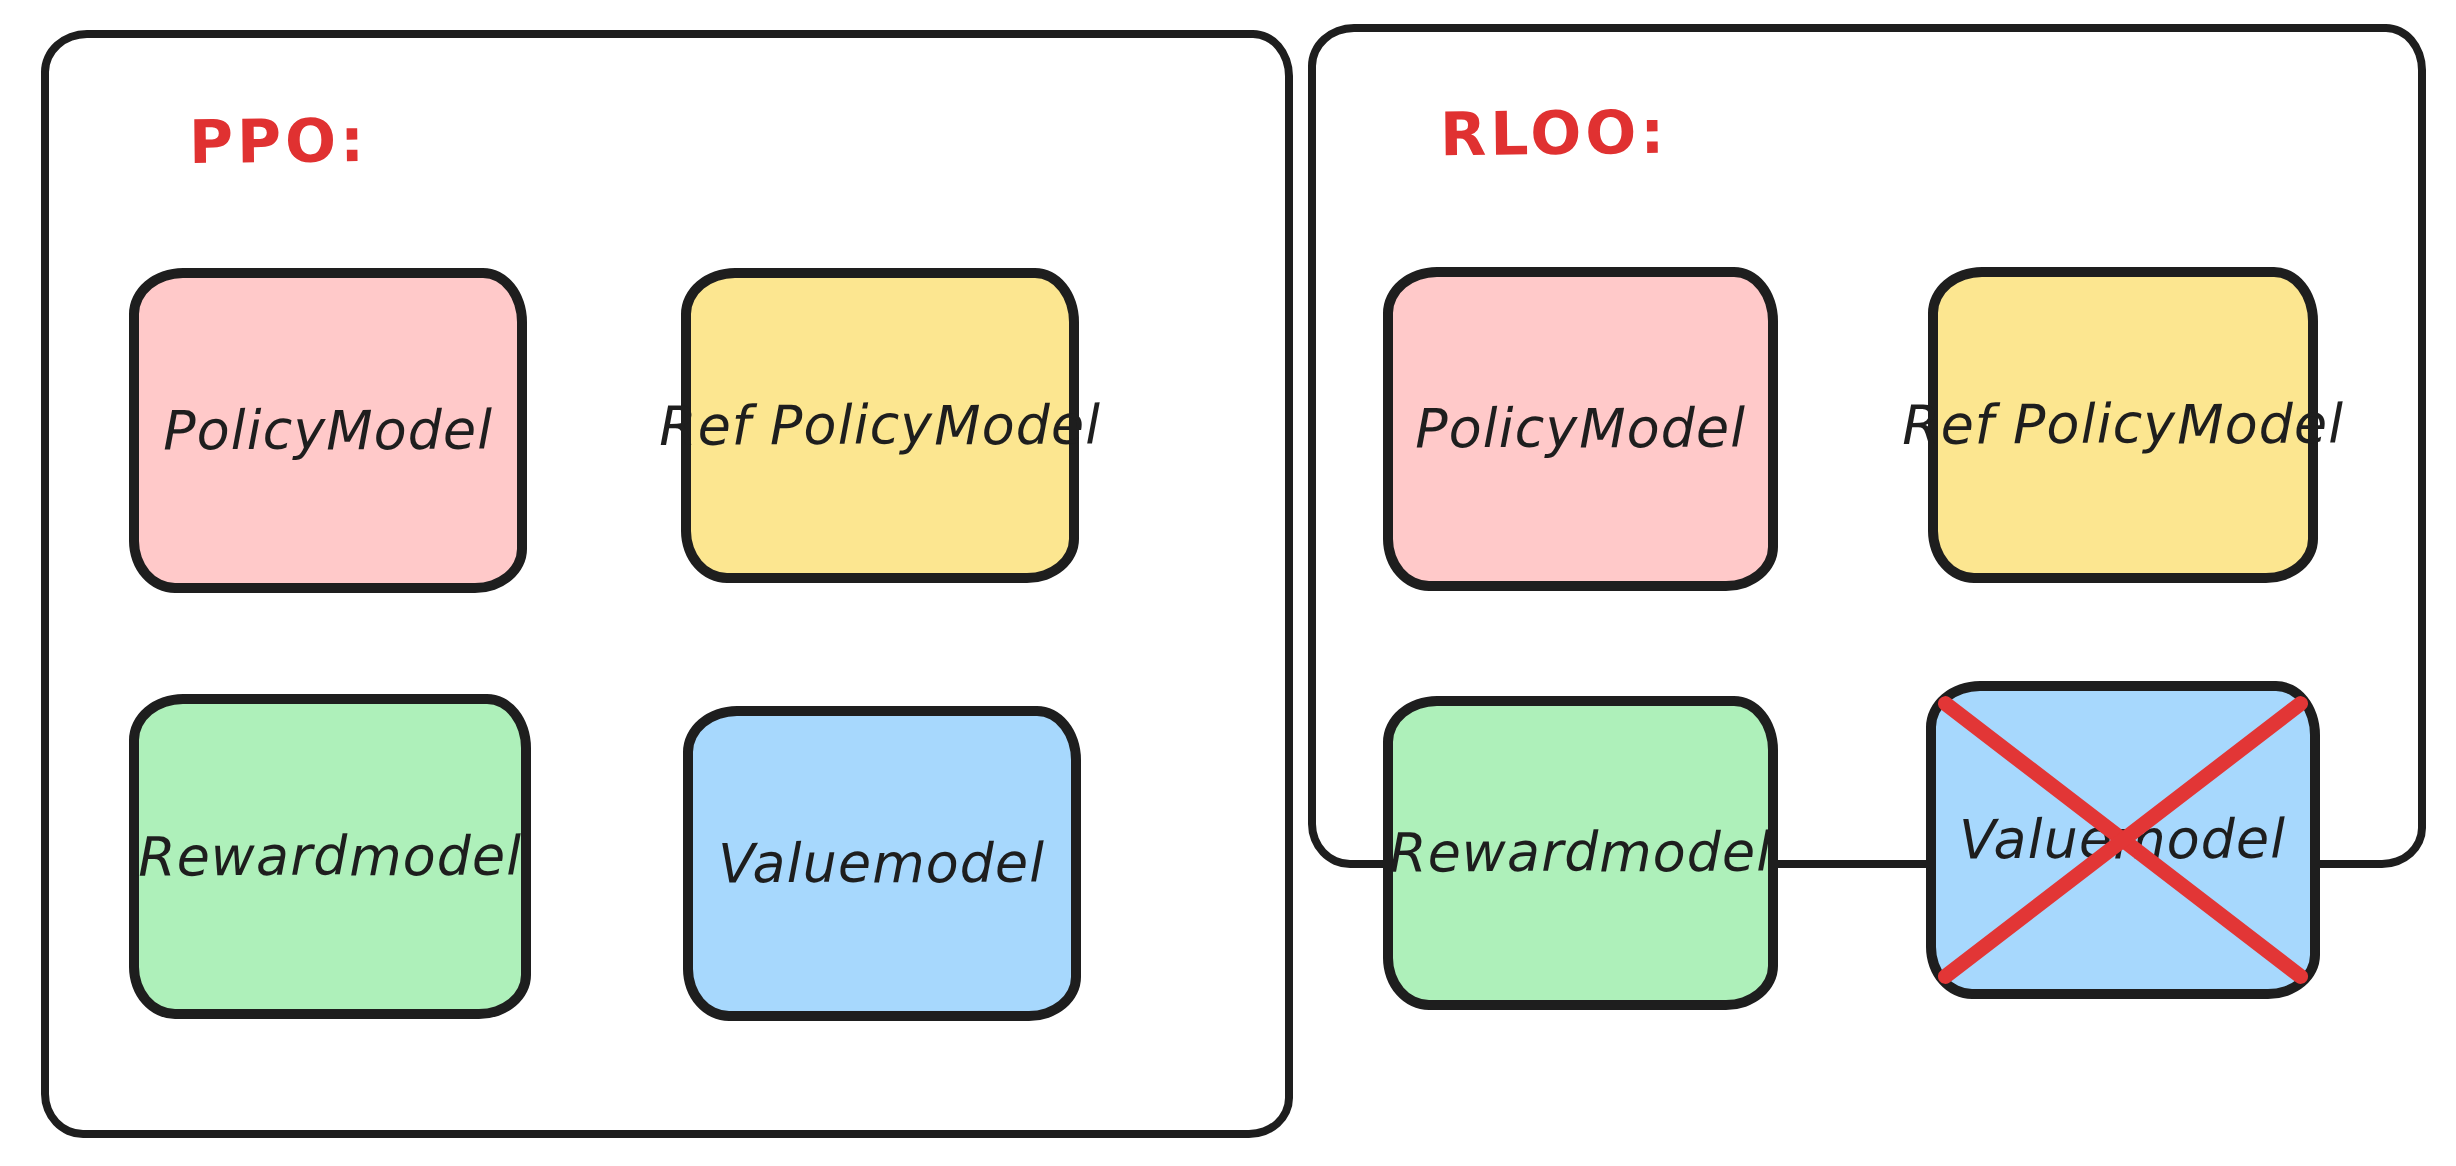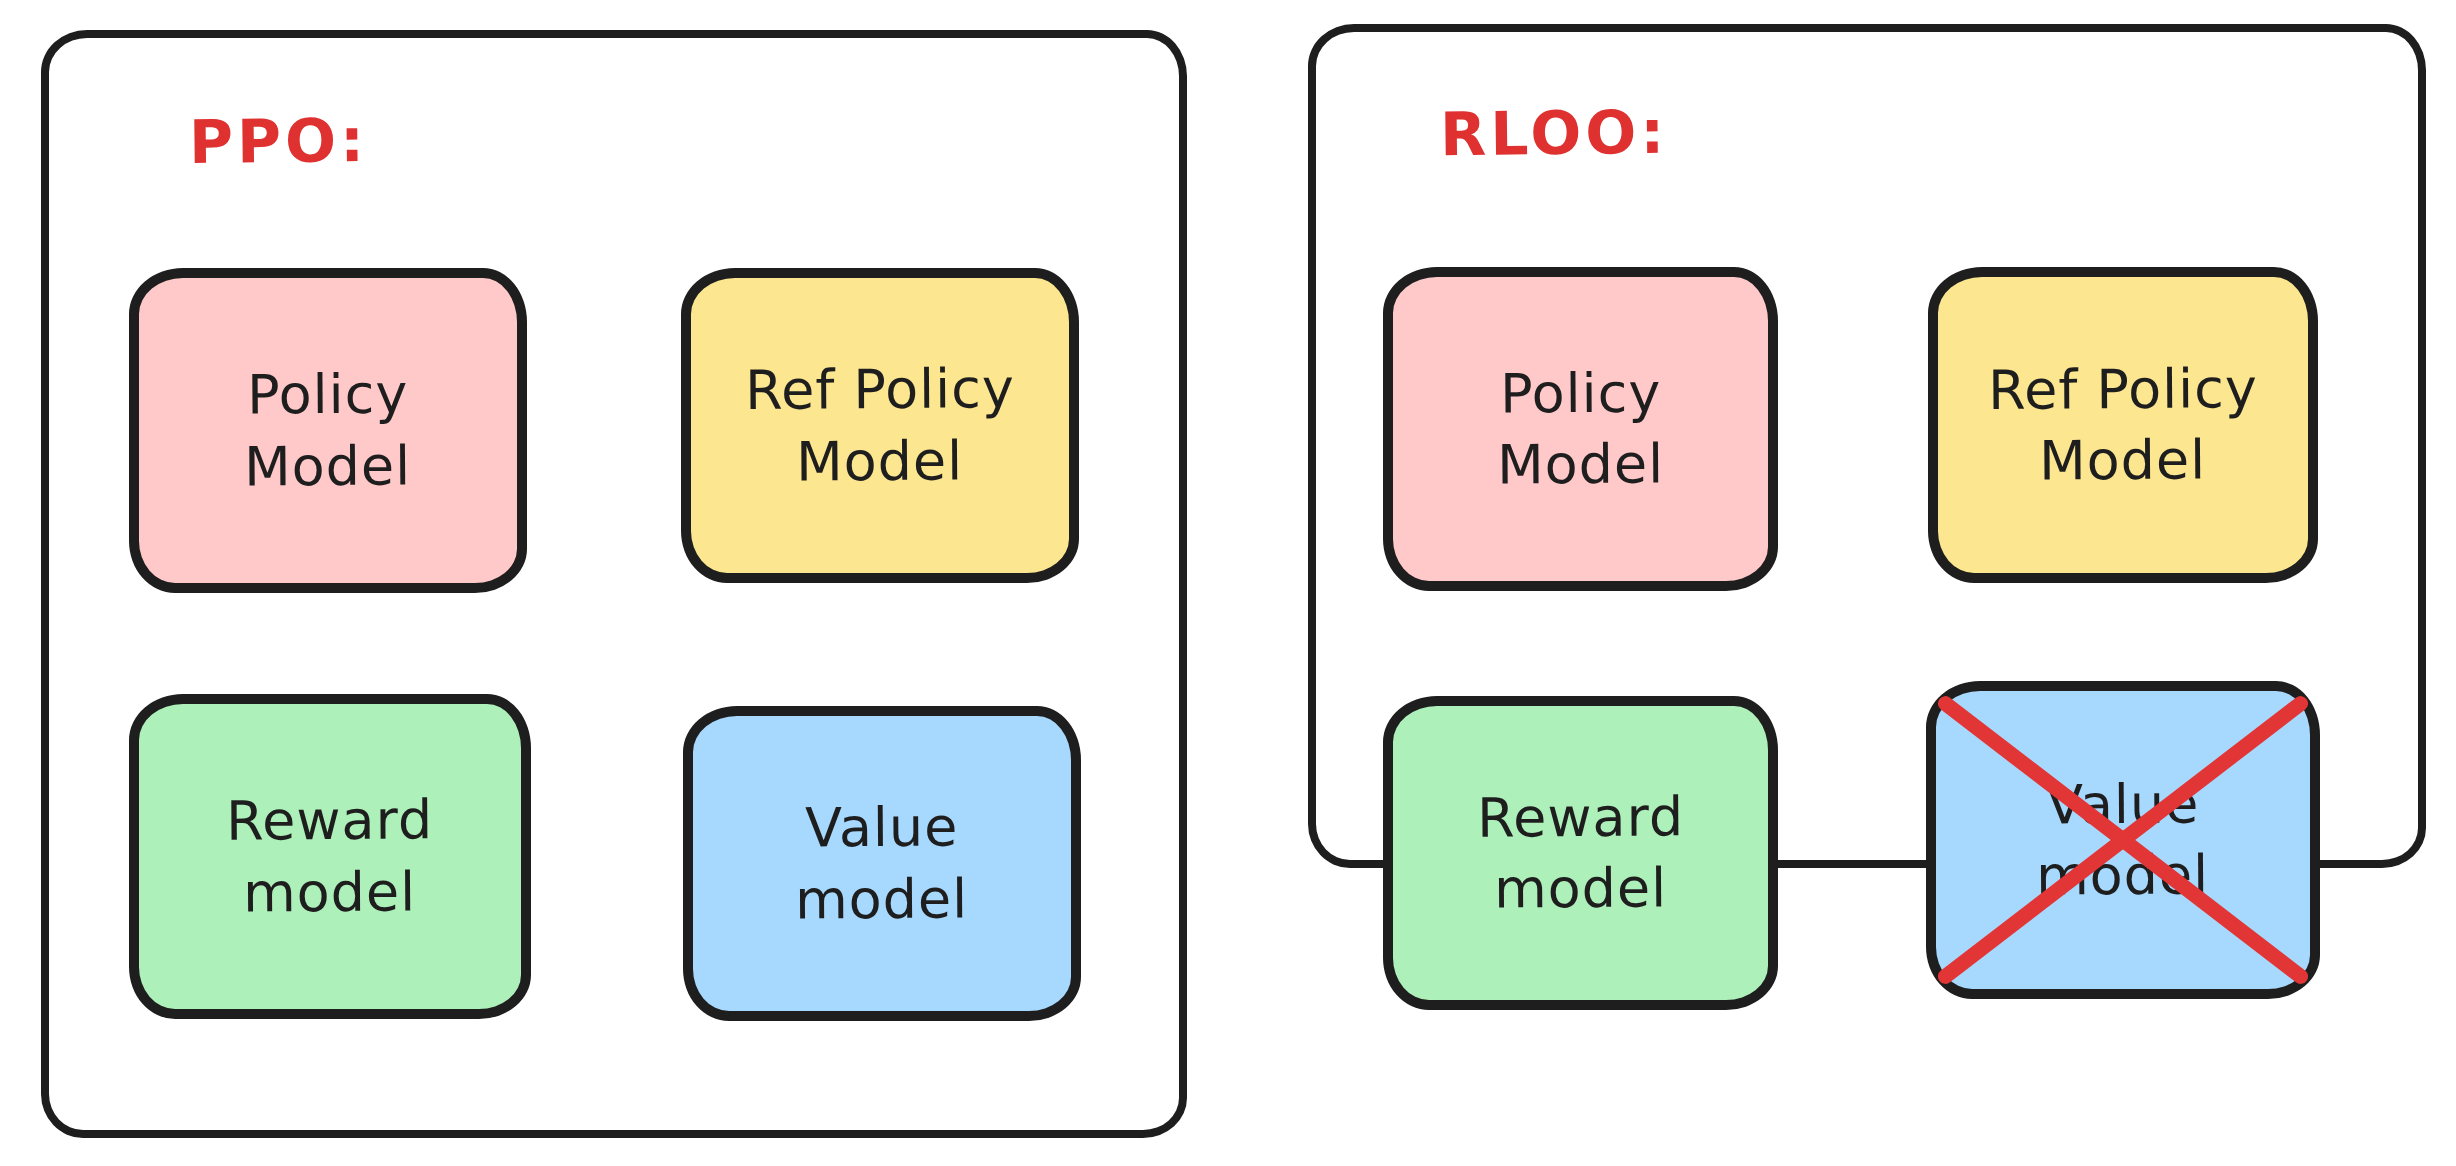--- a/index.html
+++ b/index.html
@@ -33,24 +33,25 @@
     letter-spacing:4px;
     color:var(--title-color);
     white-space:nowrap;
     transform:rotate(-0.6deg);
   }
   .model-box{
     position:absolute;
     border:10px solid var(--stroke);
     border-radius:54px 44px 52px 46px / 46px 54px 44px 52px;
     display:flex;
-    flex-direction:column;
+    flex-direction:row;
     align-items:center;
     justify-content:center;
     text-align:left;
+    font-style:italic;
   }
   .box-line{
     font-size:54px;
     line-height:1.32;
     color:var(--stroke);
     letter-spacing:1px;
     white-space:nowrap;
     transform:rotate(-0.4deg);
   }
   .cross{
@@ -65,21 +66,21 @@
     stroke:var(--cross-color);
     stroke-width:15;
     stroke-linecap:round;
   }
 </style>
 </head>
 <body>
 
 <div class="stage">
 
-  <section class="panel" style="left:41px;top:30px;width:1146px;height:1108px;">
+  <section class="panel" style="left:41px;top:30px;width:1252px;height:1108px;">
     <h2 class="panel-title" style="left:140px;top:68px;">PPO:</h2>
 
     <div class="model-box" style="left: 80px; top: 230px; width: 398px; height: 325px; background: rgb(255, 201, 201);">
       <span class="box-line">Policy</span>
       <span class="box-line">Model</span>
 
     </div>
 
     <div class="model-box" style="left: 632px; top: 230px; width: 398px; height: 315px; background: rgb(252, 230, 144);">
       <span class="box-line">Ref Policy</span>

